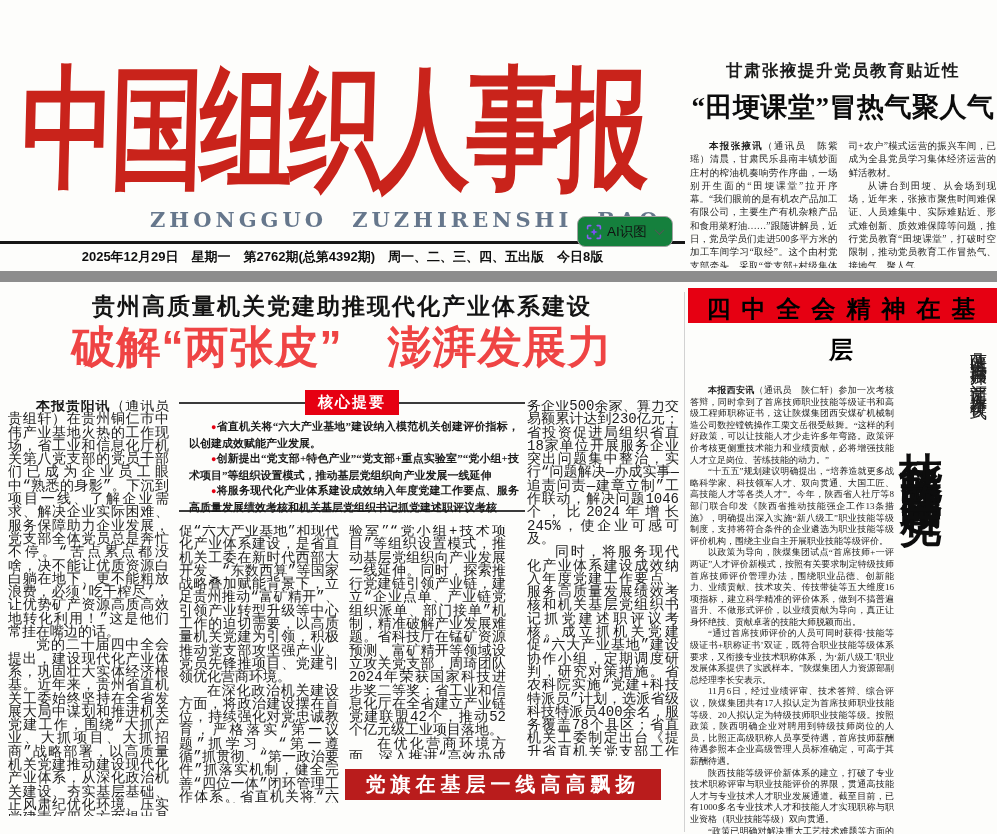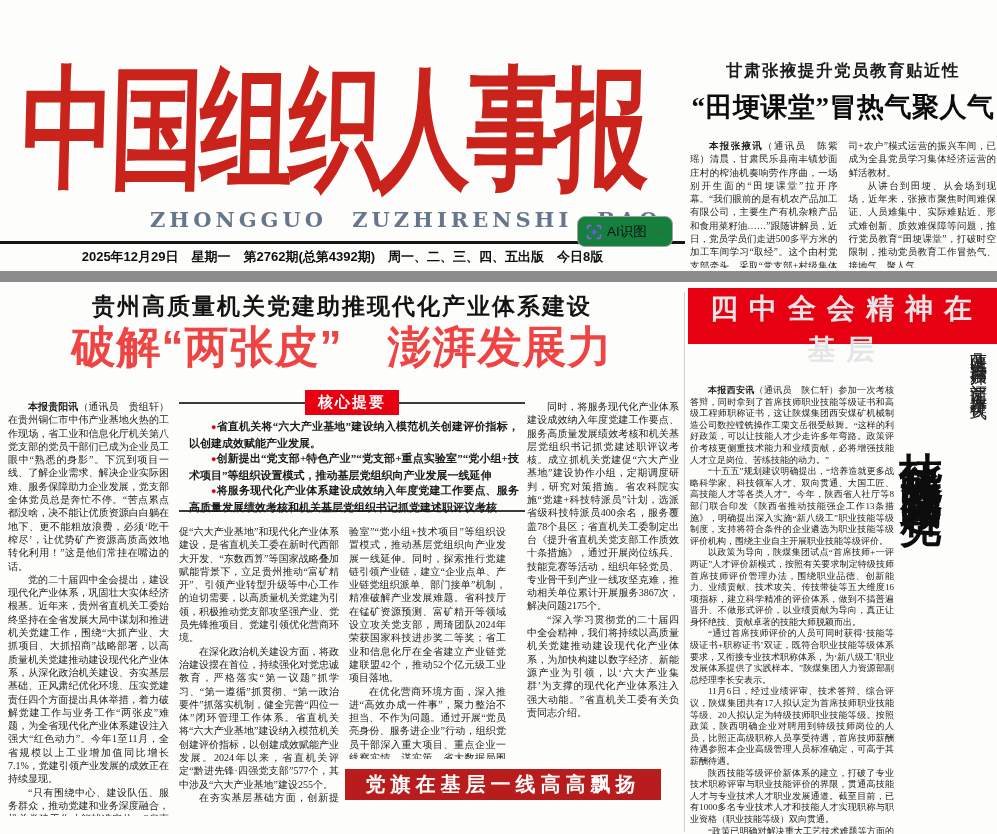--- a/index.html
+++ b/index.html
@@ -62,22 +62,22 @@
     font-family:"Liberation Sans",sans-serif; font-weight:700; font-size:23px;
     letter-spacing:2px; color:#141414;
   }
   .m-headline {
     position:absolute; top:26px; width:100%; text-align:center;
     font-family:"Liberation Sans",sans-serif; font-weight:900; font-size:44px;
     line-height:64px; letter-spacing:1px; color:#ef4444;
   }
   .m-body { position:absolute; left:0; top:105px; width:684px; height:440px; }
   .m-body .col {
-    position:absolute; overflow:hidden; font-size:10px; line-height:13.3px;
-    text-align:justify; color:#1b1b1b;
+    position:absolute; overflow:hidden; font-size:14px; line-height:13.3px;
+    text-align:justify; color:#1b1b1b;font-family:Liberation Mono, monospace;
   }
   .c1 { left:8px;   top:6px;   width:161px; height:416px; }
   .c2 { left:179px; top:131px; width:160px; height:278px; }
   .c3 { left:349px; top:131px; width:157px; height:234px; }
   .c4 { left:527px; top:6px;   width:152px; height:356px; }
   .sum-box {
     position:absolute; left:179px; top:8px; width:346px; height:110px;
     border-top:2.5px solid #3b3b3b; border-bottom:2.5px solid #3b3b3b;
   }
   .sum-label {
@@ -92,22 +92,22 @@
   .sum-body .dot { color:#e60012; font-size:9px; }
   .banner {
     position:absolute; left:345px; top:375px; width:316px; height:31px;
     background:#b91c1c; color:#fff; text-align:center; line-height:31px;
     font-family:"Liberation Sans",sans-serif; font-weight:700; font-size:20px; letter-spacing:5px;
   }
   
   .v-divider { position:absolute; left:684px; top:292px; width:1px; height:540px; background:#d2d2d2; }
   .r-art { position:absolute; left:688px; top:288px; width:309px; height:546px; overflow:hidden; }
   .r-bar {
-    width:100%; height:56px; background:#e60012; color:#e5e5e5; text-align:center;
-    font-family:"Liberation Sans",sans-serif; font-weight:700; font-size:28px;
+    width:100%; height:35px; background:#e60012; color:#000000; text-align:center;
+    font-family:"Liberation Sans",sans-serif; font-weight:700; font-size:24px;
     line-height:41px; letter-spacing:11px; padding-left:8px;
   }
   .r-body {
     position:absolute; left:2px; top:57px; width:204px; height:489px; overflow:hidden;
     font-size:9px; line-height:11.6px; text-align:justify; color:#1b1b1b;margin-top:40px;
   }
   .r-body p { text-indent:2em; }
   .v-headline {
     position:absolute; left:209px; top:130px; width:54px; height:380px;
     writing-mode:vertical-rl; font-family:"Liberation Sans",sans-serif;
@@ -182,20 +182,21 @@
         <p class="ind">在深化政治机关建设方面，将政治建设摆在首位，持续强化对党忠诚教育，严格落实“第一议题”抓学习、“第一遵循”抓贯彻、“第一政治要件”抓落实机制，健全完善“四位一体”闭环管理工作体系。省直机关将“六大产业基地”建设纳入模范机关创建评价指标，以创建成效赋能产业发展。2024年以来，省直机关评定“黔进先锋·四强党支部”577个，其中涉及“六大产业基地”建设255个。</p>
         <p class="ind">在夯实基层基础方面，创新提出“党支部+特色产业”“党支部+重点实</p>
       </div>
 
       <div class="col c3">
         <p class="noind">验室”“党小组+技术项目”等组织设置模式，推动基层党组织向产业发展一线延伸。同时，探索推行党建链引领产业链，建立“企业点单、产业链党组织派单、部门接单”机制，精准破解产业发展难题。省科技厅在锰矿资源预测、富矿精开等领域设立攻关党支部，周琦团队2024年荣获国家科技进步奖二等奖；省工业和信息化厅在全省建立产业链党建联盟42个，推动52个亿元级工业项目落地。</p>
         <p class="ind">在优化营商环境方面，深入推进“高效办成一件事”，聚力整治不担当、不作为问题。通过开展“党员亮身份、服务进企业”行动，组织党员干部深入重大项目、重点企业一线察实情、谋实策。省大数据局围绕26条算力奖励政策开展精准宣贯，累计服</p>
       </div>
 
       <div class="col c4">
+        <p class="noind">务企业500余家、算力交易额累计达到230亿元；省投资促进局组织省直18家单位开展服务企业突出问题集中整治，实行“问题解决—办成实事—追责问责—建章立制”工作联动，解决问题1046个，比2024年增长245%，使企业可感可及。</p>
         <p class="ind">同时，将服务现代化产业体系建设成效纳入年度党建工作要点、服务高质量发展绩效考核和机关基层党组织书记抓党建述职评议考核。成立抓机关党建促“六大产业基地”建设协作小组，定期调度研判，研究对策措施。省农科院实施“党建+科技特派员”计划，选派省级科技特派员400余名，服务覆盖78个县区；省直机关工委制定出台《提升省直机关党支部工作质效十条措施》，通过开展岗位练兵、技能竞赛等活动，组织年轻党员、专业骨干到产业一线攻坚克难，推动相关单位累计开展服务3867次，解决问题2175个。</p>
         <p class="ind">“深入学习贯彻党的二十届四中全会精神，我们将持续以高质量机关党建推动建设现代化产业体系，为加快构建以数字经济、新能源产业为引领，以‘六大产业集群’为支撑的现代化产业体系注入强大动能。”省直机关工委有关负责同志介绍。</p>
       </div>
 
       <div class="banner">党旗在基层一线高高飘扬</div>
     </div>
   </div>
 
   <div class="v-divider"></div>
 

